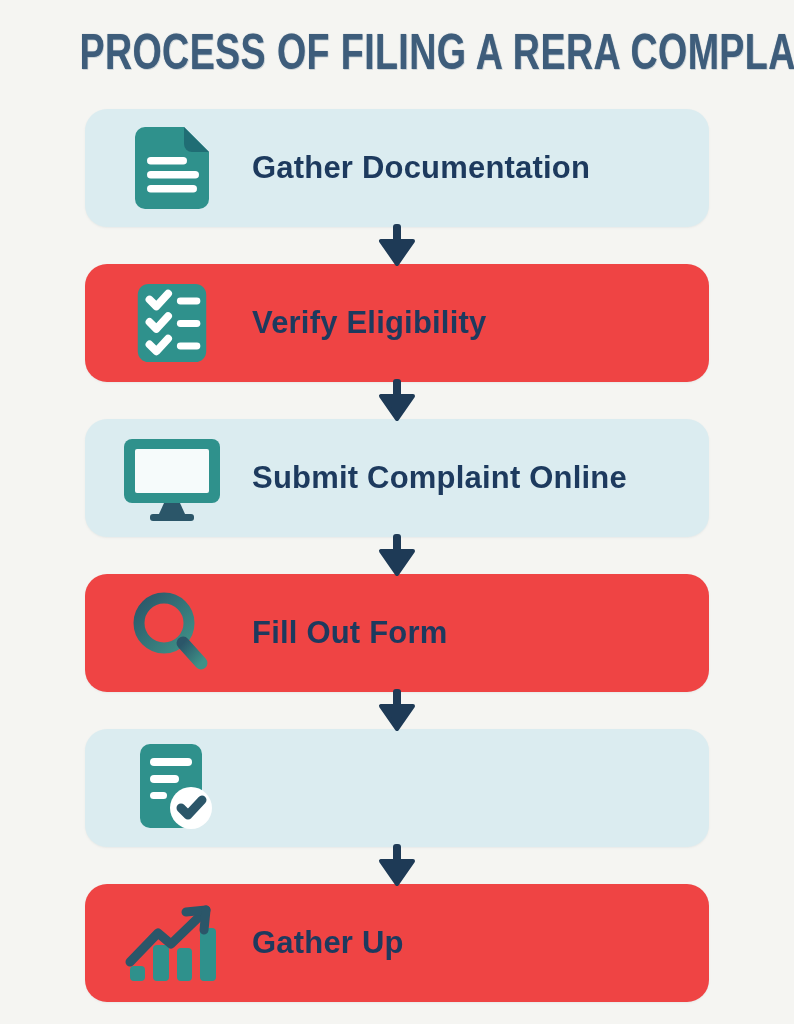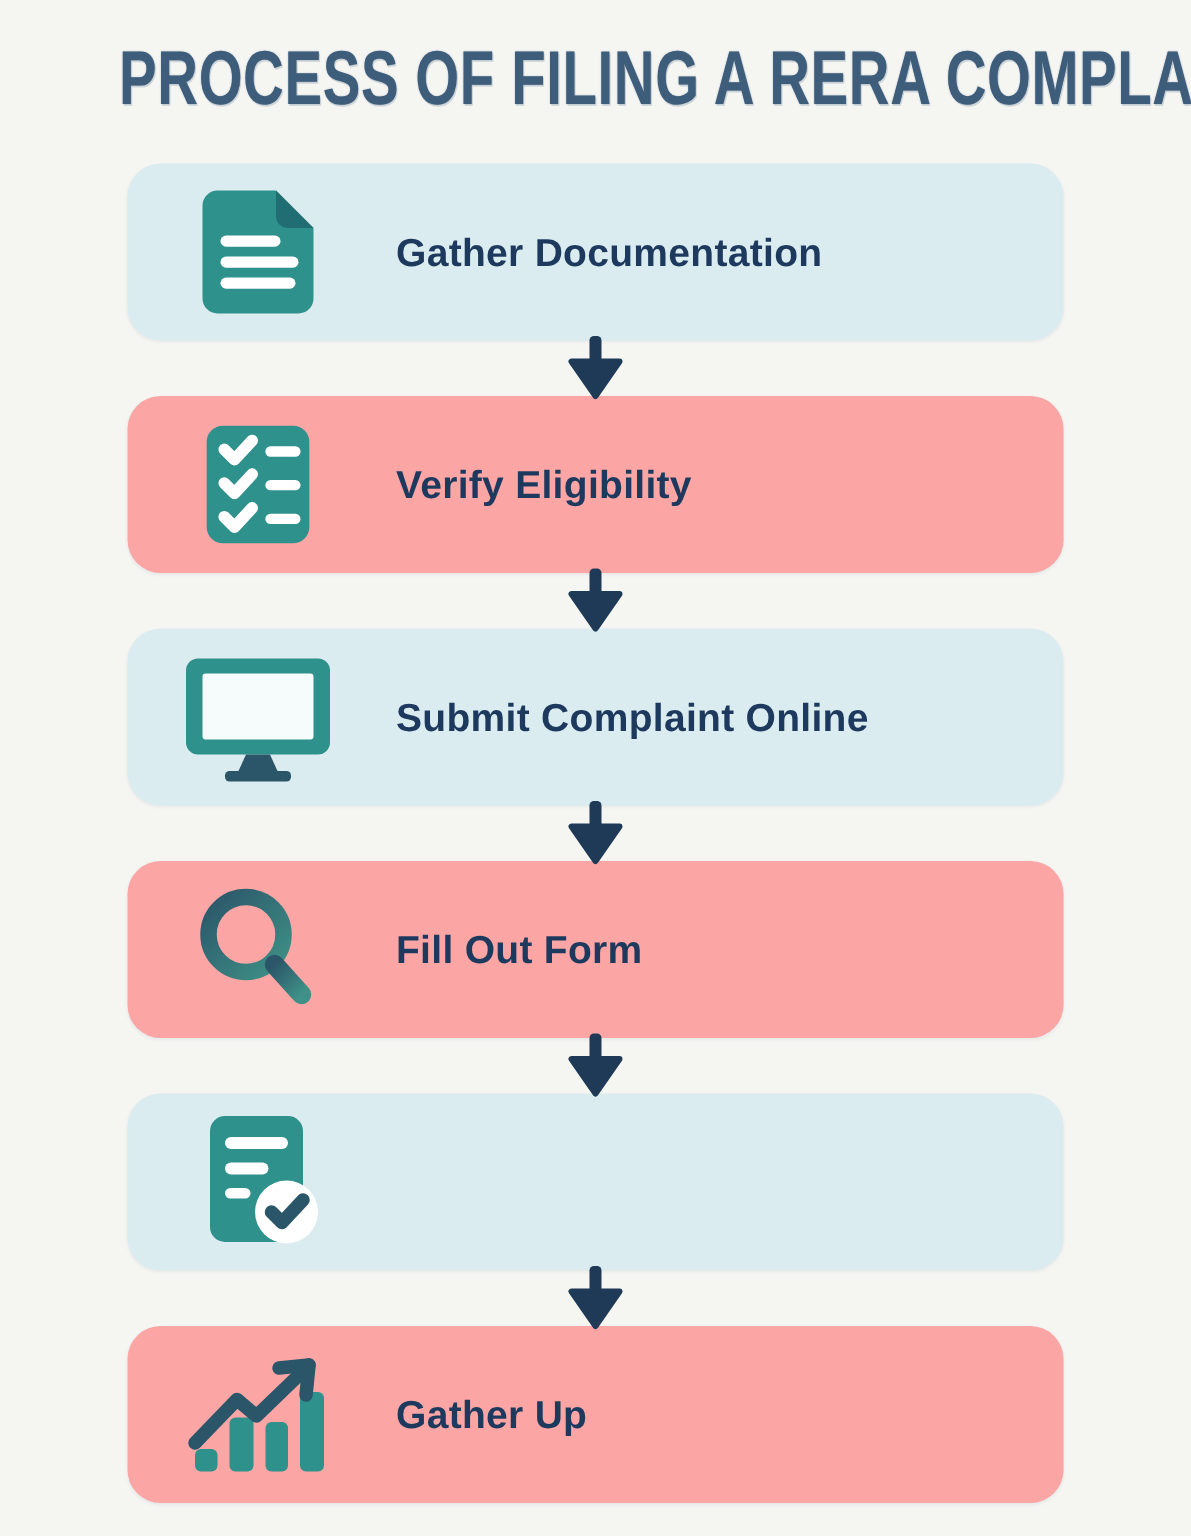--- a/index.html
+++ b/index.html
@@ -34,33 +34,33 @@
 
   .card {
     height: 118px;
     border-radius: 22px;
     display: flex;
     align-items: center;
     padding-left: 34px;
     box-shadow: 0 1px 2px rgba(120,140,150,0.10);
   }
   .bg-blue { background: #dbecf0; }
-  .bg-mint { background: #fca5a5; }
+  .bg-mint { background: #ef4444; }
 
   .icon-wrap {
     width: 105px;
     display: flex;
     align-items: center;
     justify-content: center;
     flex: 0 0 105px;
   }
 
   .step-label {
-    margin-left: 40px;
-    font-size: 26px;
+    margin-left: 28px;
+    font-size: 31px;
     font-weight: 700;
     color: #1d3a5e;
     letter-spacing: 0.2px;
     white-space: nowrap;
   }
 
   .connector {
     height: 37px;
     display: flex;
     align-items: center;

